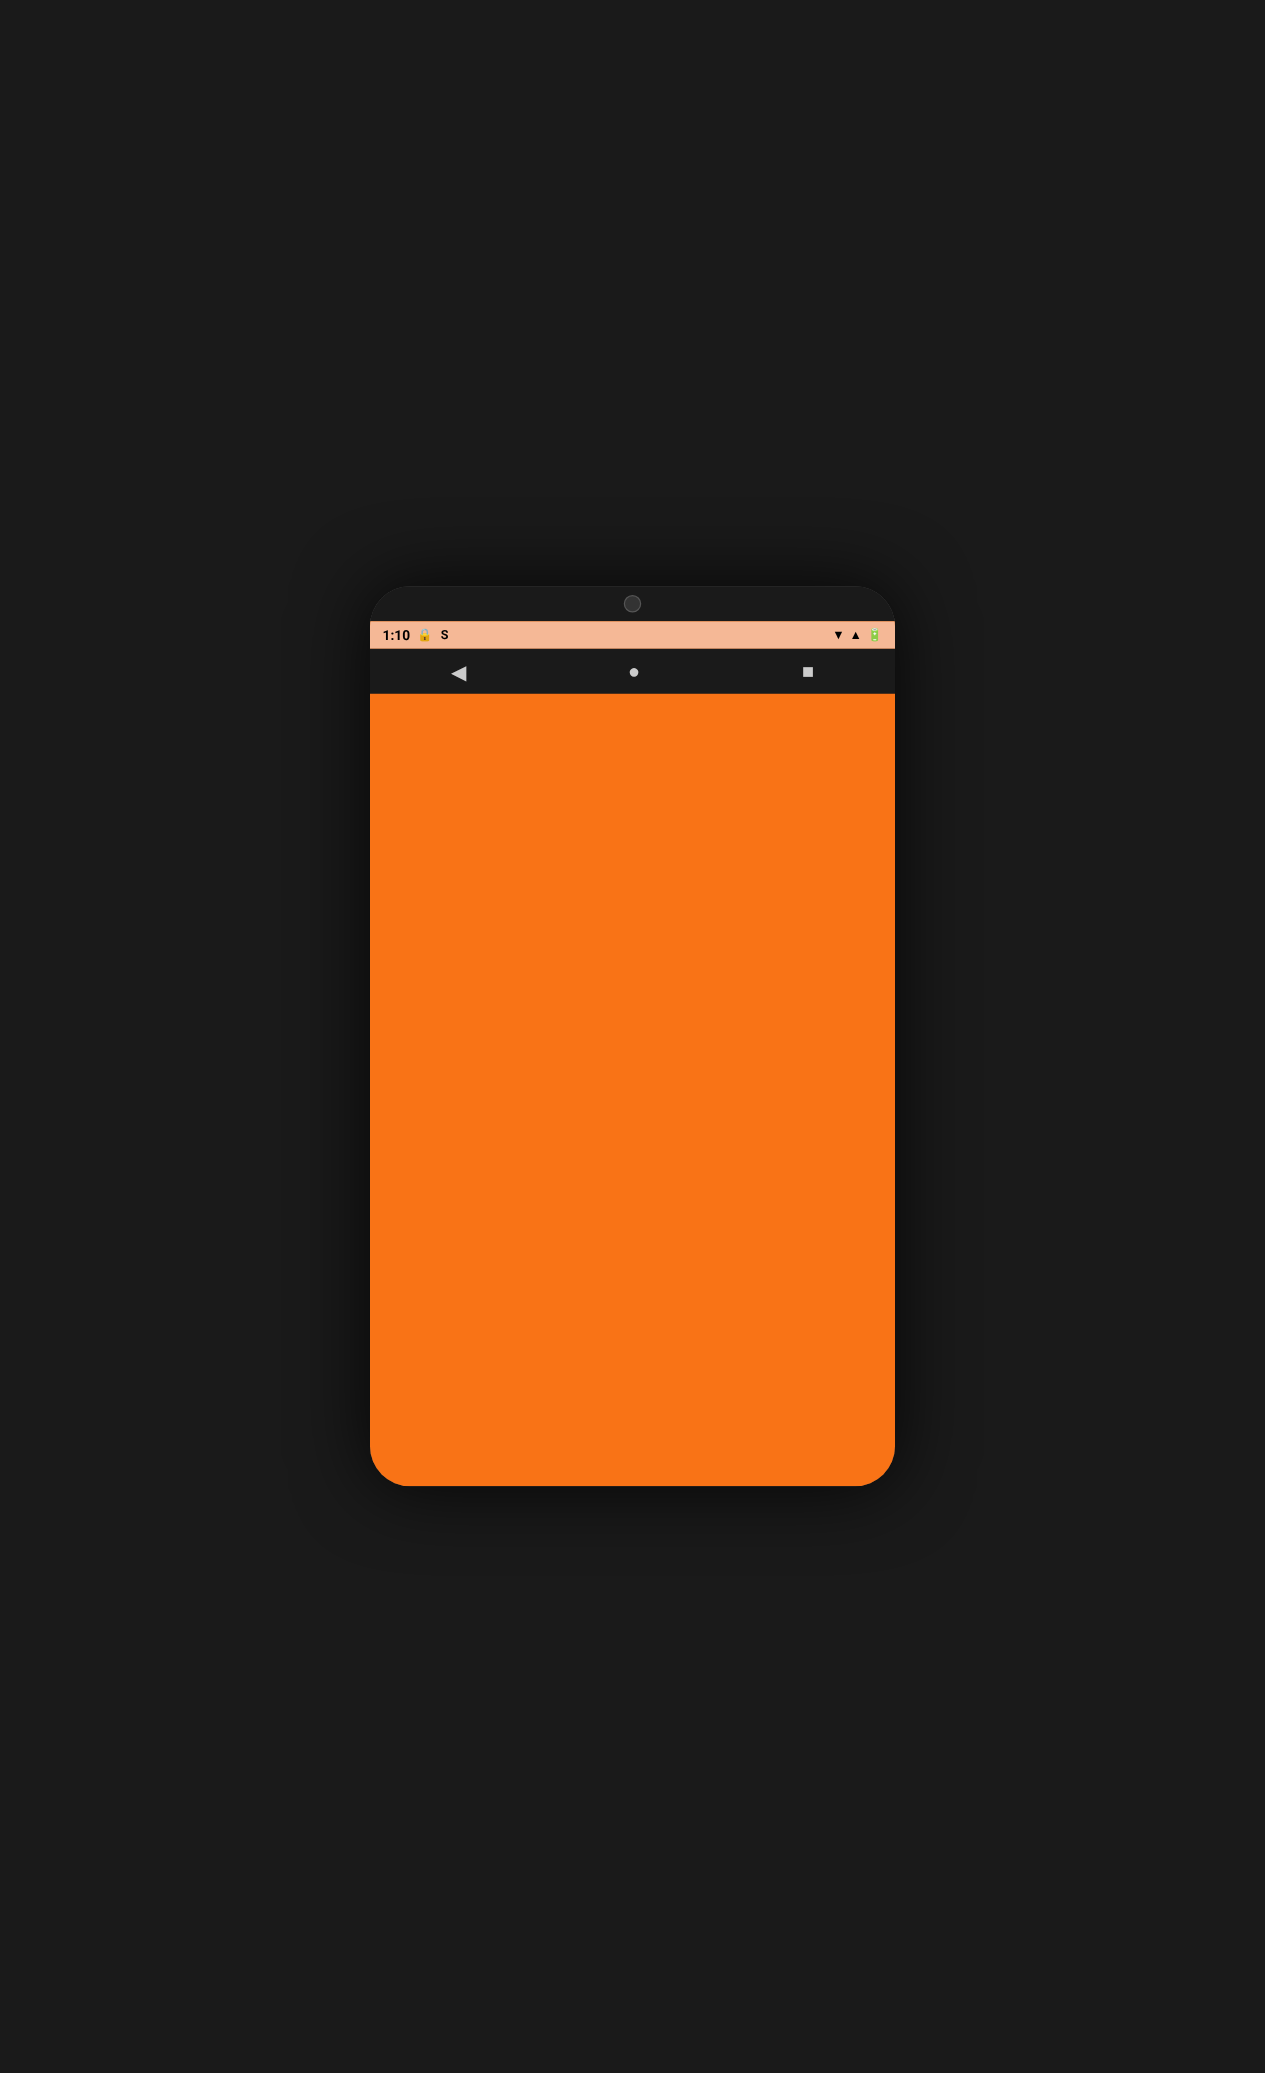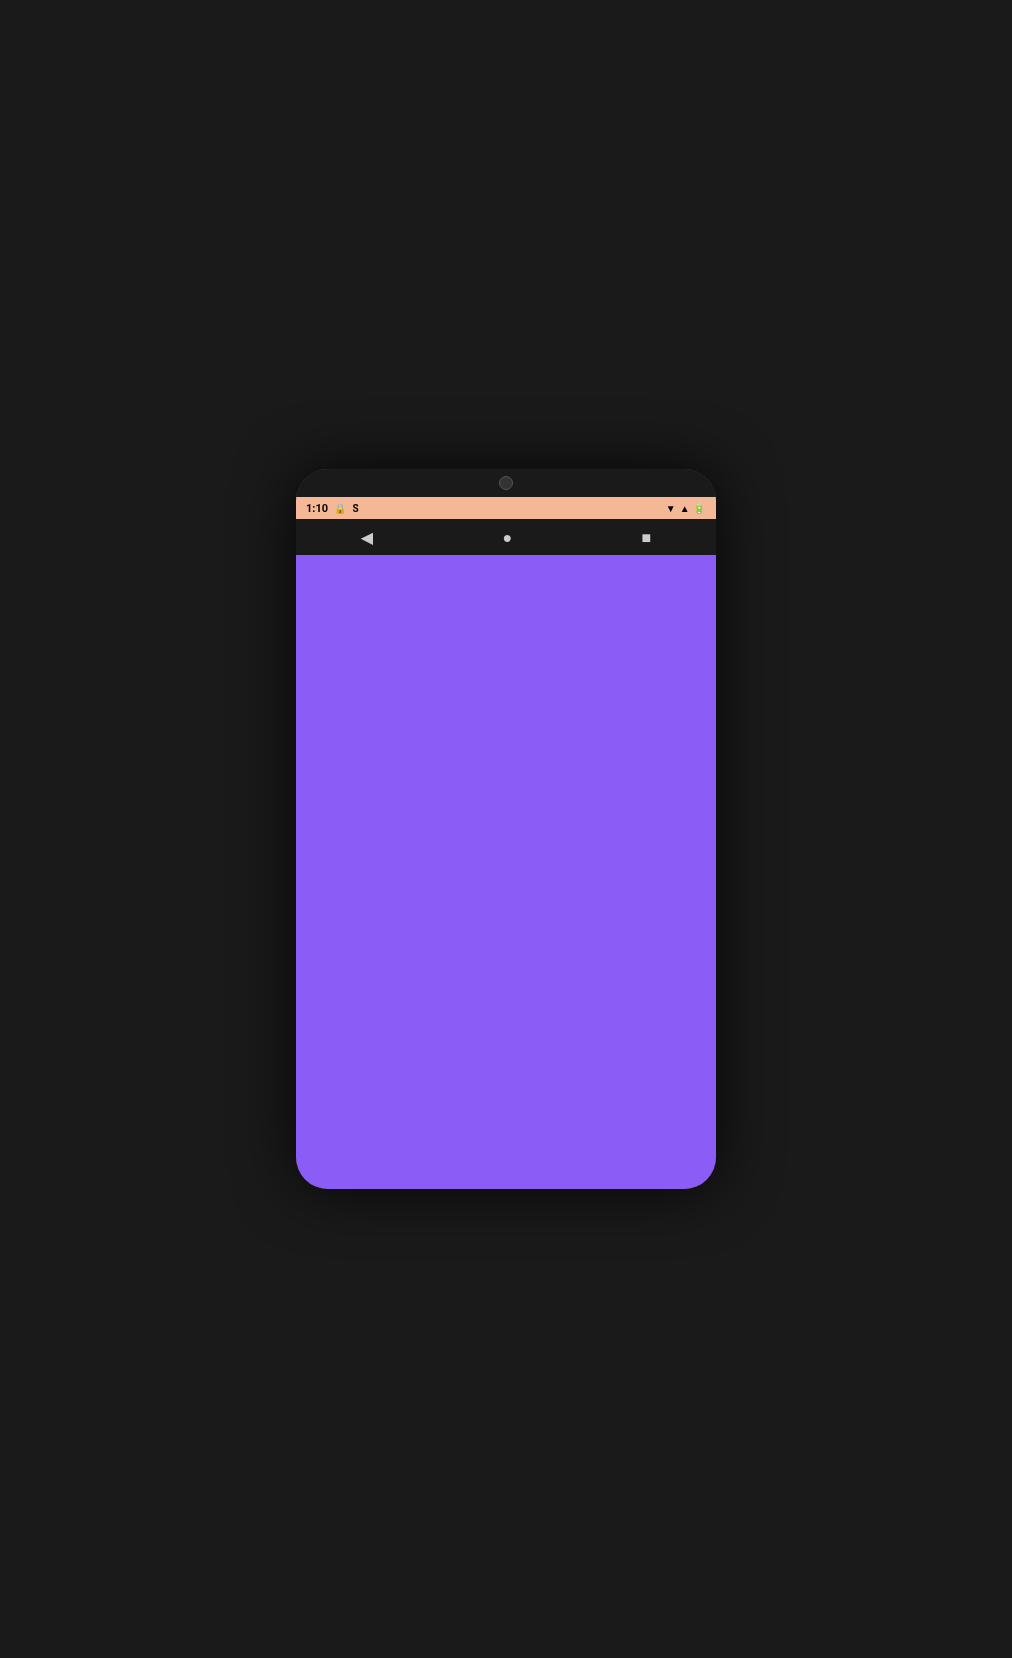--- a/index.html
+++ b/index.html
@@ -36,21 +36,21 @@
       width: 14px;
       height: 14px;
       background: #333;
       border-radius: 50%;
       border: 1px solid #555;
     }
     .screen {
       flex: 1;
       overflow: hidden;
       position: relative;
-      background: #8b5cf6;
+      background: #f97316;
     }
     .status-bar {
       background: #f5b896;
       height: 22px;
       display: flex;
       align-items: center;
       justify-content: space-between;
       padding: 0 10px;
       font-size: 11px;
       font-weight: bold;

